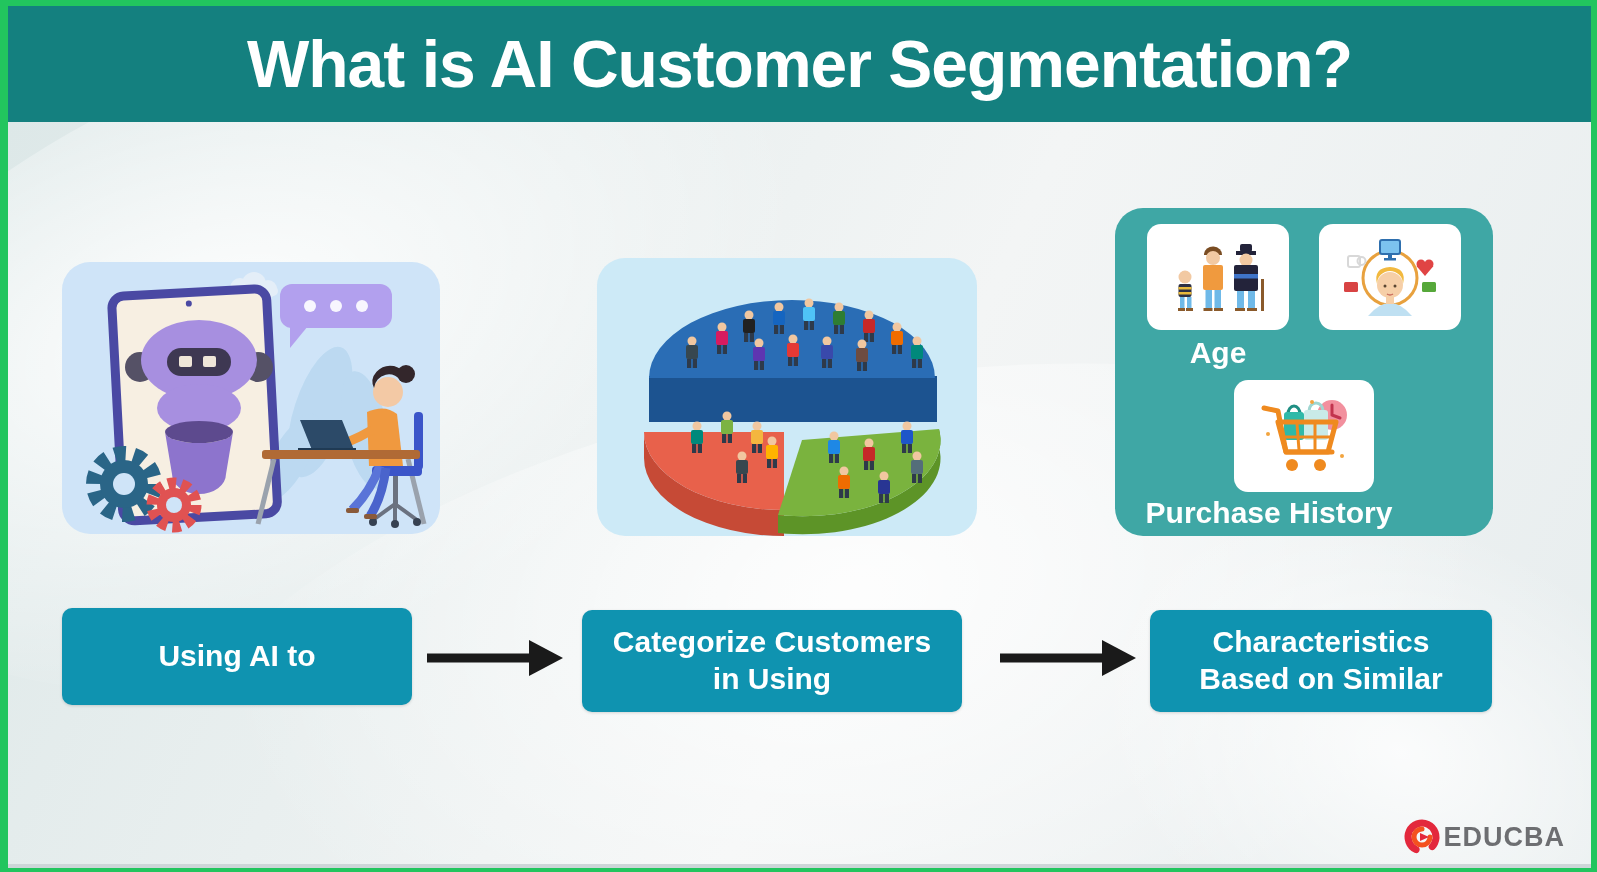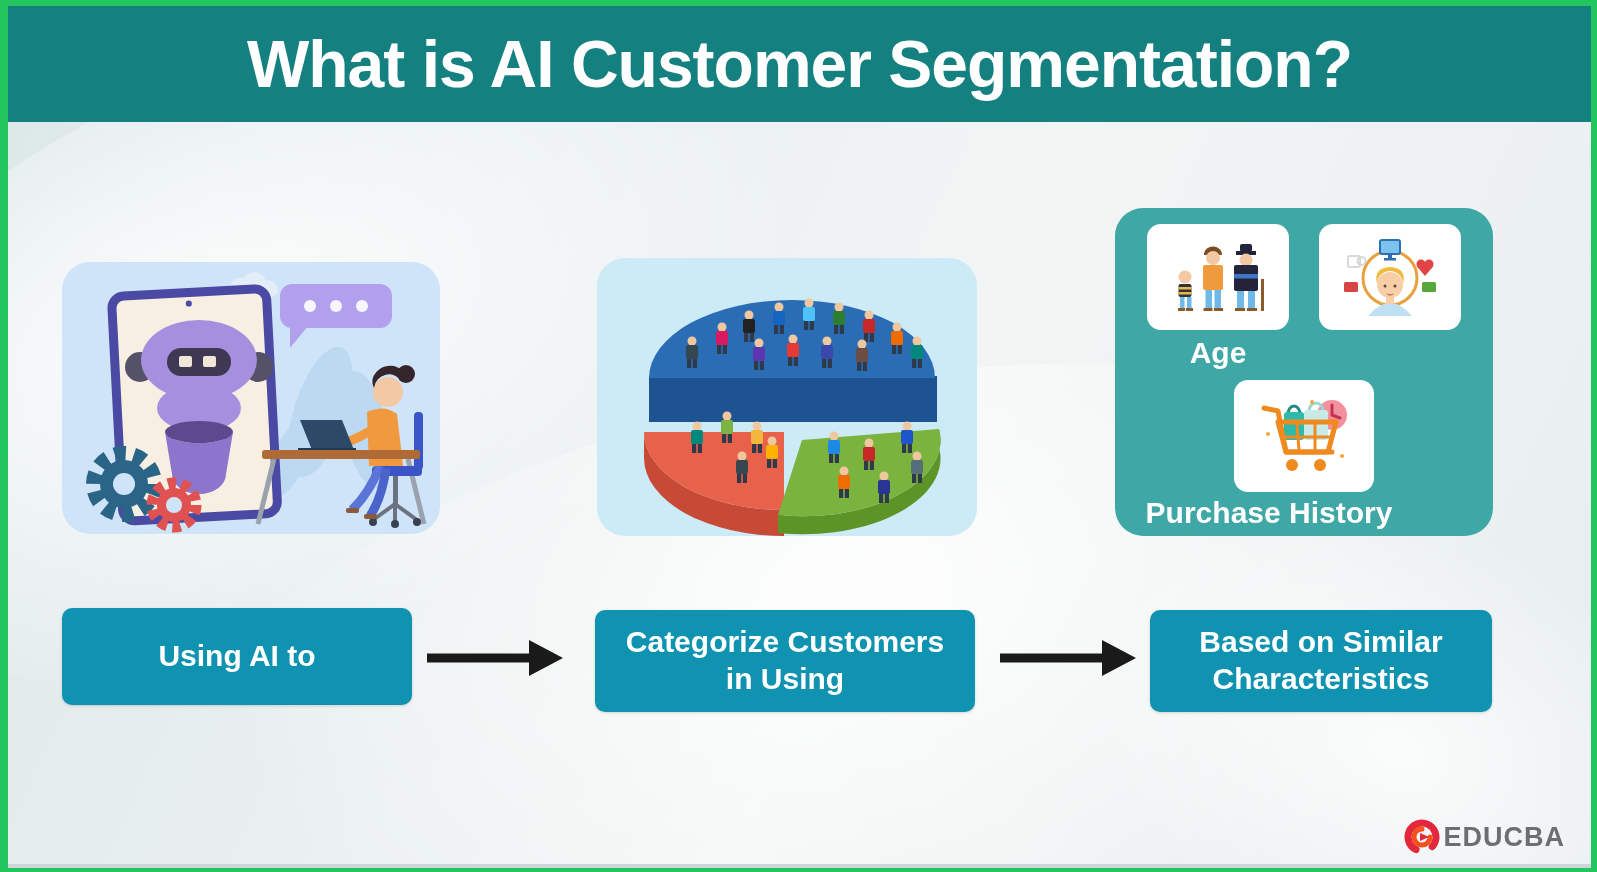--- a/index.html
+++ b/index.html
@@ -43,21 +43,21 @@
   .lbl-age       { left:32px;  top:128px; width:142px; }
   .lbl-interests { left:188px; top:128px; width:174px; }
   .lbl-purchase  { left:0;     top:288px; width:308px; }
 
   
   .flow-box { position:absolute; background:#0f93b0; border-radius:10px; color:#ffffff;
               font-weight:700; font-size:30px; line-height:1.22; text-align:center;
               display:flex; flex-direction:column; align-items:center; justify-content:center;
               box-shadow:0 1px 3px rgba(0,0,0,0.15); }
   .fb1 { left:54px;   top:486px; width:350px; height:97px; }
-  .fb2 { left:587px;  top:488px; width:380px; height:102px; }
+  .fb2 { left:574px;  top:488px; width:380px; height:102px; }
   .fb3 { left:1142px; top:488px; width:342px; height:102px; }
   .flow-arrow { position:absolute; top:516px; }
   .fa1 { left:417px; }
   .fa2 { left:990px; }
 
   
   .logo { position:absolute; right:26px; bottom:10px; display:flex; align-items:center; gap:0; }
   .logo-text { color:#6d6e71; font-weight:700; font-size:27px; letter-spacing:1px; }
 
   .bottom-strip { position:absolute; left:0; right:0; bottom:0; height:4px; background:#cdd6d8; }
@@ -305,22 +305,22 @@
       <span>Categorize Customers</span>
       <span>in Using</span>
     </div>
 
     <svg class="flow-arrow fa2" width="140" height="40" viewBox="0 0 140 40">
       <line x1="2" y1="20" x2="108" y2="20" stroke="#1a1a1a" stroke-width="9"></line>
       <polygon points="104,2 138,20 104,38" fill="#1a1a1a"></polygon>
     </svg>
 
     <div class="flow-box fb3">
+      <span>Characteristics</span>
       <span>Based on Similar</span>
-      <span>Characteristics</span>
     </div>
 
     <div class="logo">
       <svg width="42" height="42" viewBox="0 0 42 42">
         <circle cx="21" cy="21" r="14" fill="none" stroke="#e3283c" stroke-width="7" stroke-dasharray="70 18" transform="rotate(115 21 21)" stroke-linecap="round"></circle>
         <path d="M21,13 a8,8 0 1 0 8,8" fill="none" stroke="#f4511e" stroke-width="5" stroke-linecap="round"></path>
         <polygon points="19,17 28,21 19,25" fill="#e3283c"></polygon>
       </svg>
       <span class="logo-text">EDUCBA</span>
     </div>

